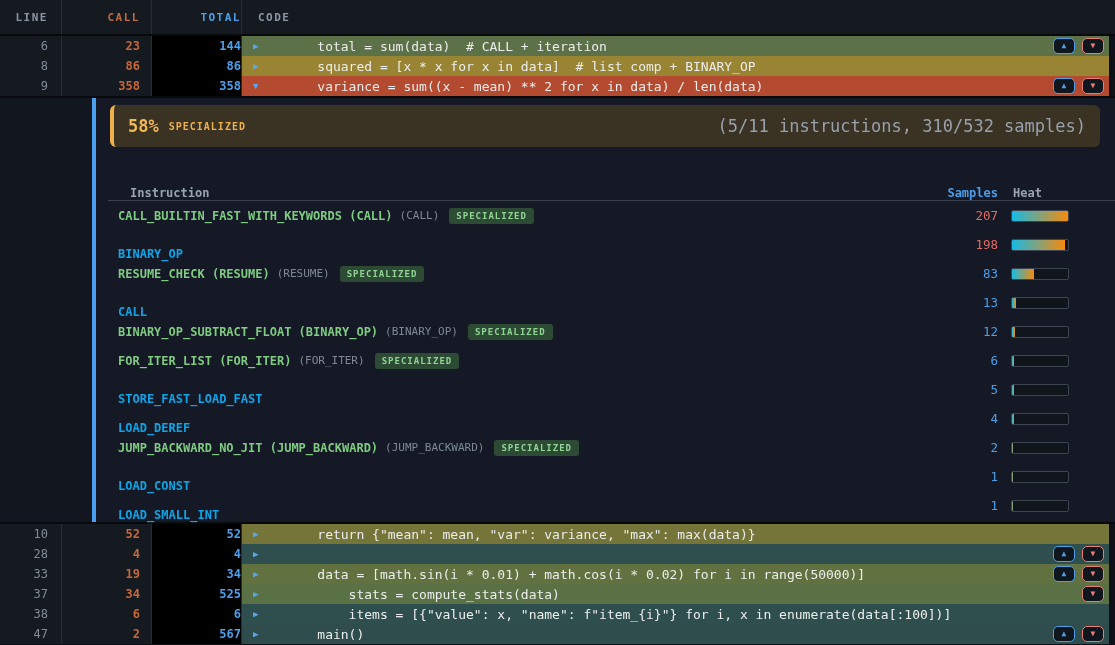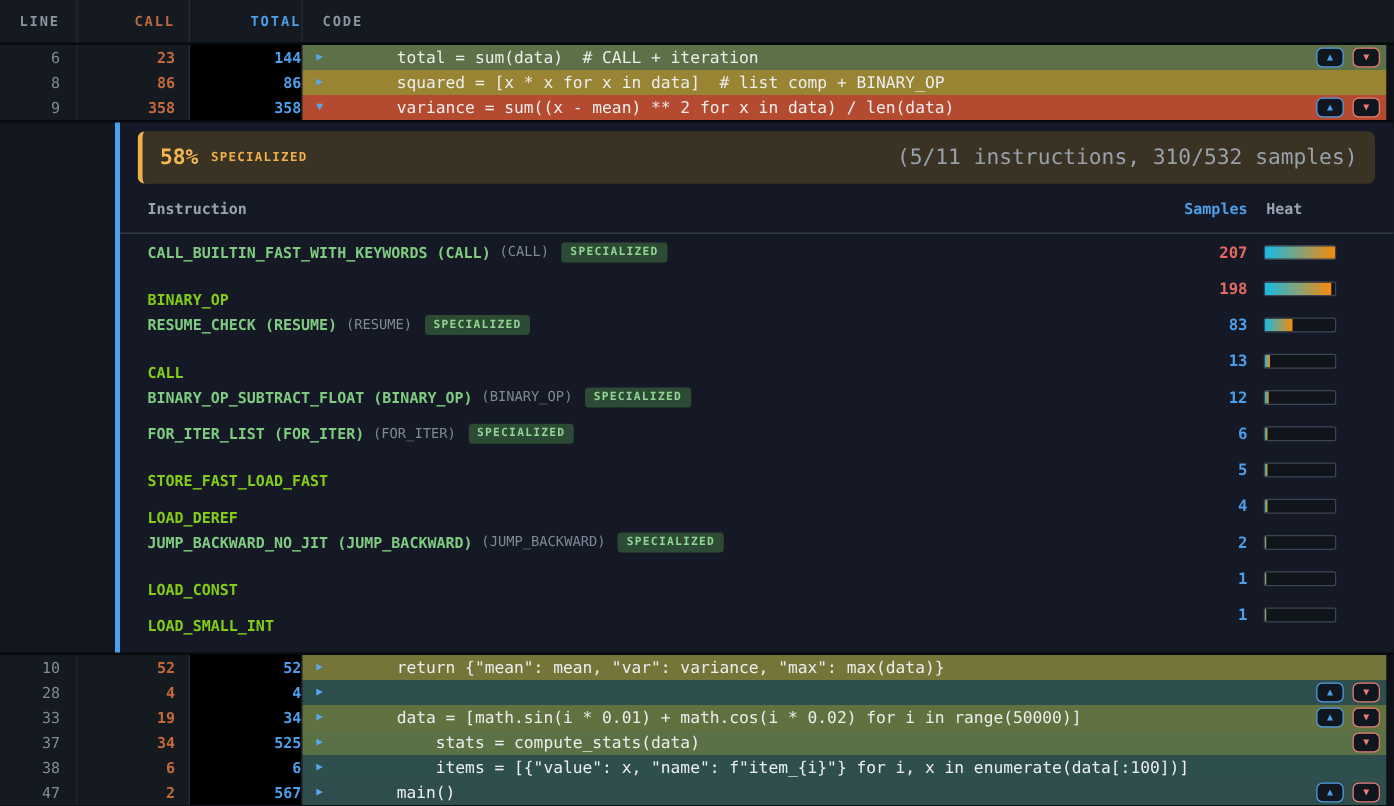--- a/index.html
+++ b/index.html
@@ -60,37 +60,37 @@
   .banner {
     margin:7px 15px 0 14px; height:42px;
     background:#3a3223; border-left:4px solid #eeb04c; border-radius:6px;
     display:flex; align-items:center; padding:0 14px;
   }
   .pct { font-size:17px; font-weight:bold; color:#f2b855; }
   .pct-label { font-size:10px; font-weight:bold; color:#eeb04c; letter-spacing:1px; margin-left:10px; }
   .summary { margin-left:auto; font-size:17px; color:#98a0ac; }
 
   .thead {
-    display:flex; align-items:center; height:40px;
-    padding:0 46px 0 22px; border-bottom:1px solid #39414e;
+    display:flex; align-items:flex-end; height:54px;
+    padding:0 46px 0 22px; border-bottom:1px solid #39414e;margin-left:12px;
   }
   .th-ins  { flex:1; font-size:12px; font-weight:bold; color:#9aa3b0; }
   .th-smp  { width:70px; text-align:right; font-size:12px; font-weight:bold; color:#4d9fea; margin-right:13px; }
   .th-heat { width:58px; font-size:12px; font-weight:bold; color:#9aa3b0; padding-left:2px; }
 
   .irow { display:flex; align-items:center; height:29px; padding:0 46px 0 22px; }
   .iname { flex:1; display:flex; align-items:center; font-size:12px; font-weight:bold; white-space:nowrap; }
   .nm.green { color:#7ecb81; }
-  .nm.white { color:#84cc16;margin-top:18px; }
+  .nm.white { color:#0ea5e9;margin-top:18px; }
   .base { color:#7f8894; font-weight:normal; font-size:11px; margin-left:7px; }
   .badge {
     background:#2c4a34; color:#90d594; font-size:9px; font-weight:bold;
     letter-spacing:1px; padding:3px 7px; border-radius:3px; margin-left:10px;
   }
-  .ismp { width:70px; text-align:right; font-size:12.5px; font-weight:bold; margin-right:13px; }
+  .ismp { width:70px; text-align:right; font-size:12.5px; font-weight:normal; margin-right:13px; }
   .ismp.red  { color:#e66a62; }
   .ismp.blue { color:#4d9fea; }
   .iheat {
     width:58px; height:12px; border:1px solid #3e4552; border-radius:2px;
     background:#10141b; overflow:hidden;
   }
   .fill { height:100%; background:linear-gradient(90deg,#16bae4,#f78a0c); }
 </style>
 </head>
 <body>

